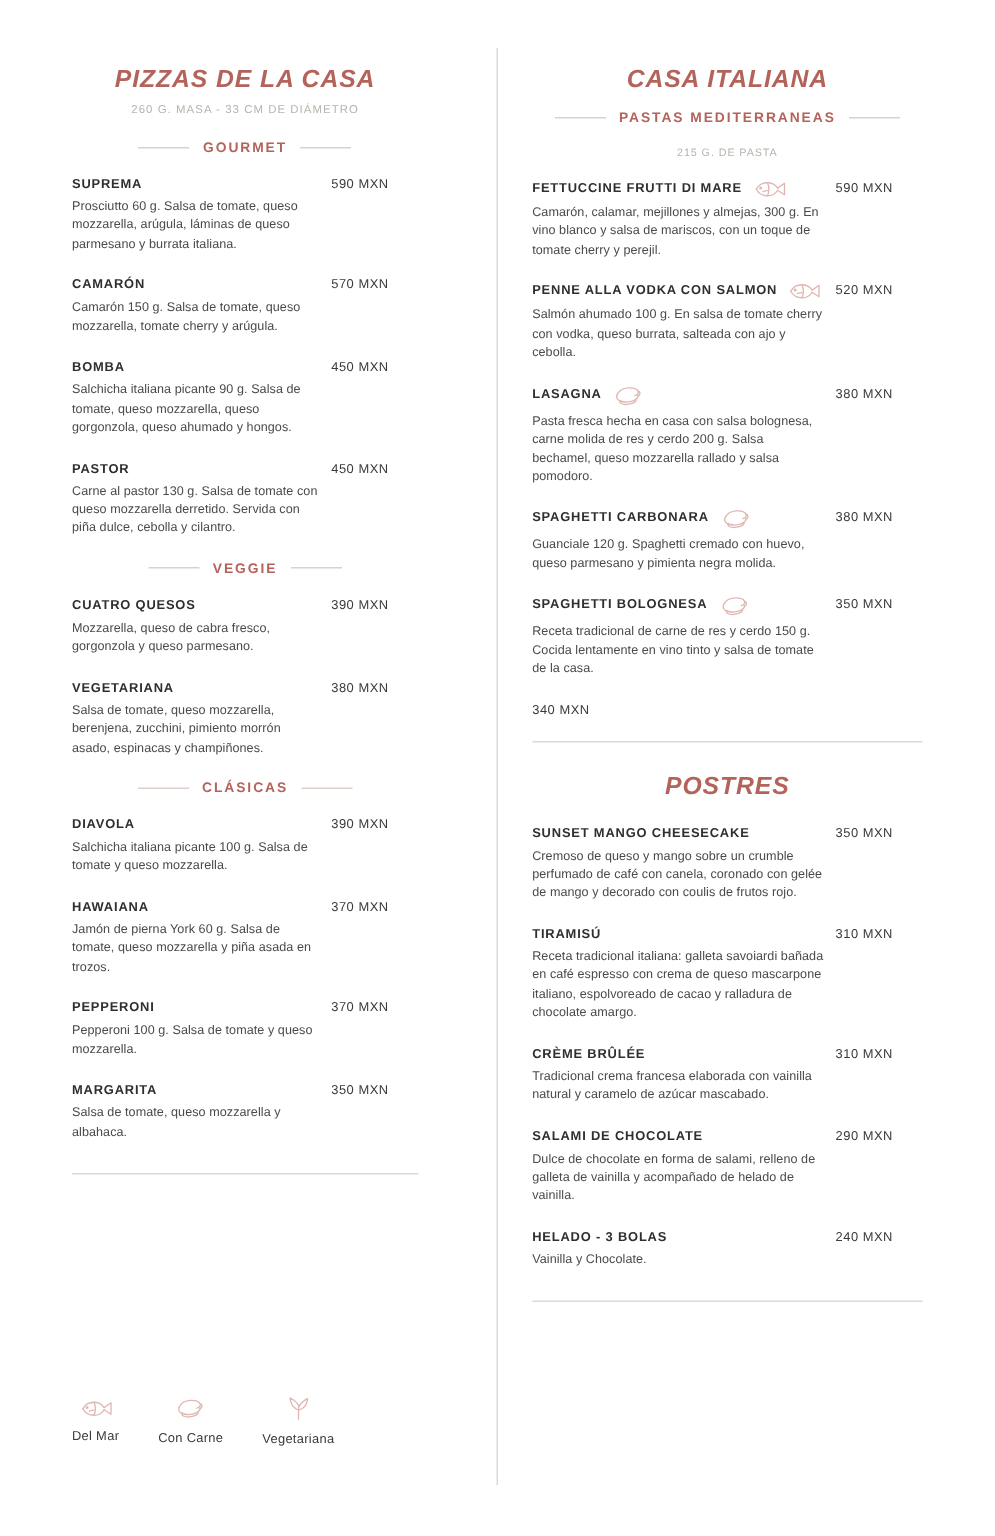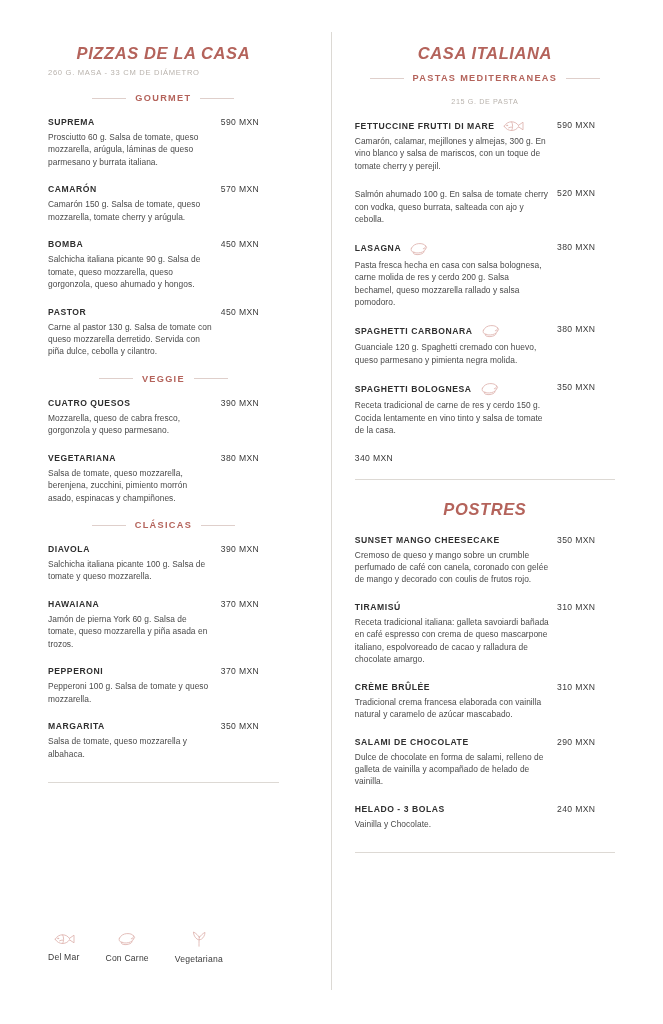--- a/index.html
+++ b/index.html
@@ -49,20 +49,21 @@
     font-style: italic;
     letter-spacing: 0.6px;
     color: #b4635b;
     text-align: center;
     margin: 0 0 5px 0;
   }
   .menu-subtitle {
     font-size: 7.6px;
     letter-spacing: 0.7px;
     color: #b9b3ad;
+    text-align: center;
     margin: 0 0 16px 0;
   }
 
   
   .section-label {
     display: flex;
     align-items: center;
     justify-content: center;
     gap: 9px;
     margin: 10px 0 14px 0;
@@ -93,21 +94,20 @@
     align-items: flex-start;
     margin-bottom: 16px;
   }
   .item-main {
     flex: 1 1 auto;
     padding-right: 8px;
     min-width: 0;
   }
   .item-name-row {
     display: flex;
-    align-items: center;
     gap: 7px;
     margin-bottom: 3px;
   }
   .item-name {
     font-size: 8.6px;
     font-weight: bold;
     letter-spacing: 0.55px;
     color: #2f2f2f;
     line-height: 1.28;
   }
@@ -347,20 +347,33 @@
                   <path d="M6.6 7.8c1-.5 2-.7 3-.7"></path>
                 </svg>
               </span>
             </div>
             <div class="item-desc">Camarón, calamar, mejillones y almejas, 300 g. En vino blanco y salsa de mariscos, con un toque de tomate cherry y perejil.</div>
           </div>
           <div class="item-price">590 MXN</div>
         </div>
         <div class="item">
           <div class="item-main">
+            <div class="item-name-row">
+              <div class="item-name">PENNE ALLA VODKA CON SALMON</div>
+              <span class="icon">
+                <svg width="22" height="12" viewBox="0 0 22 12" fill="none" stroke="#e0b7b2" stroke-width="0.9" stroke-linecap="round" stroke-linejoin="round">
+                  <path d="M2.2 6.2c1.6-3 4.6-4.4 7.4-4.4 3.2 0 5.6 1.7 6.8 3.6"></path>
+                  <path d="M2.2 6.2c1.6 3 4.6 4.3 7.4 4.3 3.2 0 5.6-1.7 6.8-3.5"></path>
+                  <path d="M16.4 5.4 21 2.2v7.6l-4.6-3"></path>
+                  <path d="M9.6 1.9c.6 1 1 2.4 1 4.3s-.4 3.3-1 4.3"></path>
+                  <circle cx="5.1" cy="5.4" r="0.55"></circle>
+                  <path d="M6.6 7.8c1-.5 2-.7 3-.7"></path>
+                </svg>
+              </span>
+            </div>
             <div class="item-desc">Salmón ahumado 100 g. En salsa de tomate cherry con vodka, queso burrata, salteada con ajo y cebolla.</div>
           </div>
           <div class="item-price">520 MXN</div>
         </div>
         <div class="item">
           <div class="item-main">
             <div class="item-name-row">
               <div class="item-name">LASAGNA</div>
               <span class="icon">
                 <svg width="22" height="14" viewBox="0 0 22 14" fill="none" stroke="#e0b7b2" stroke-width="0.9" stroke-linecap="round" stroke-linejoin="round">

